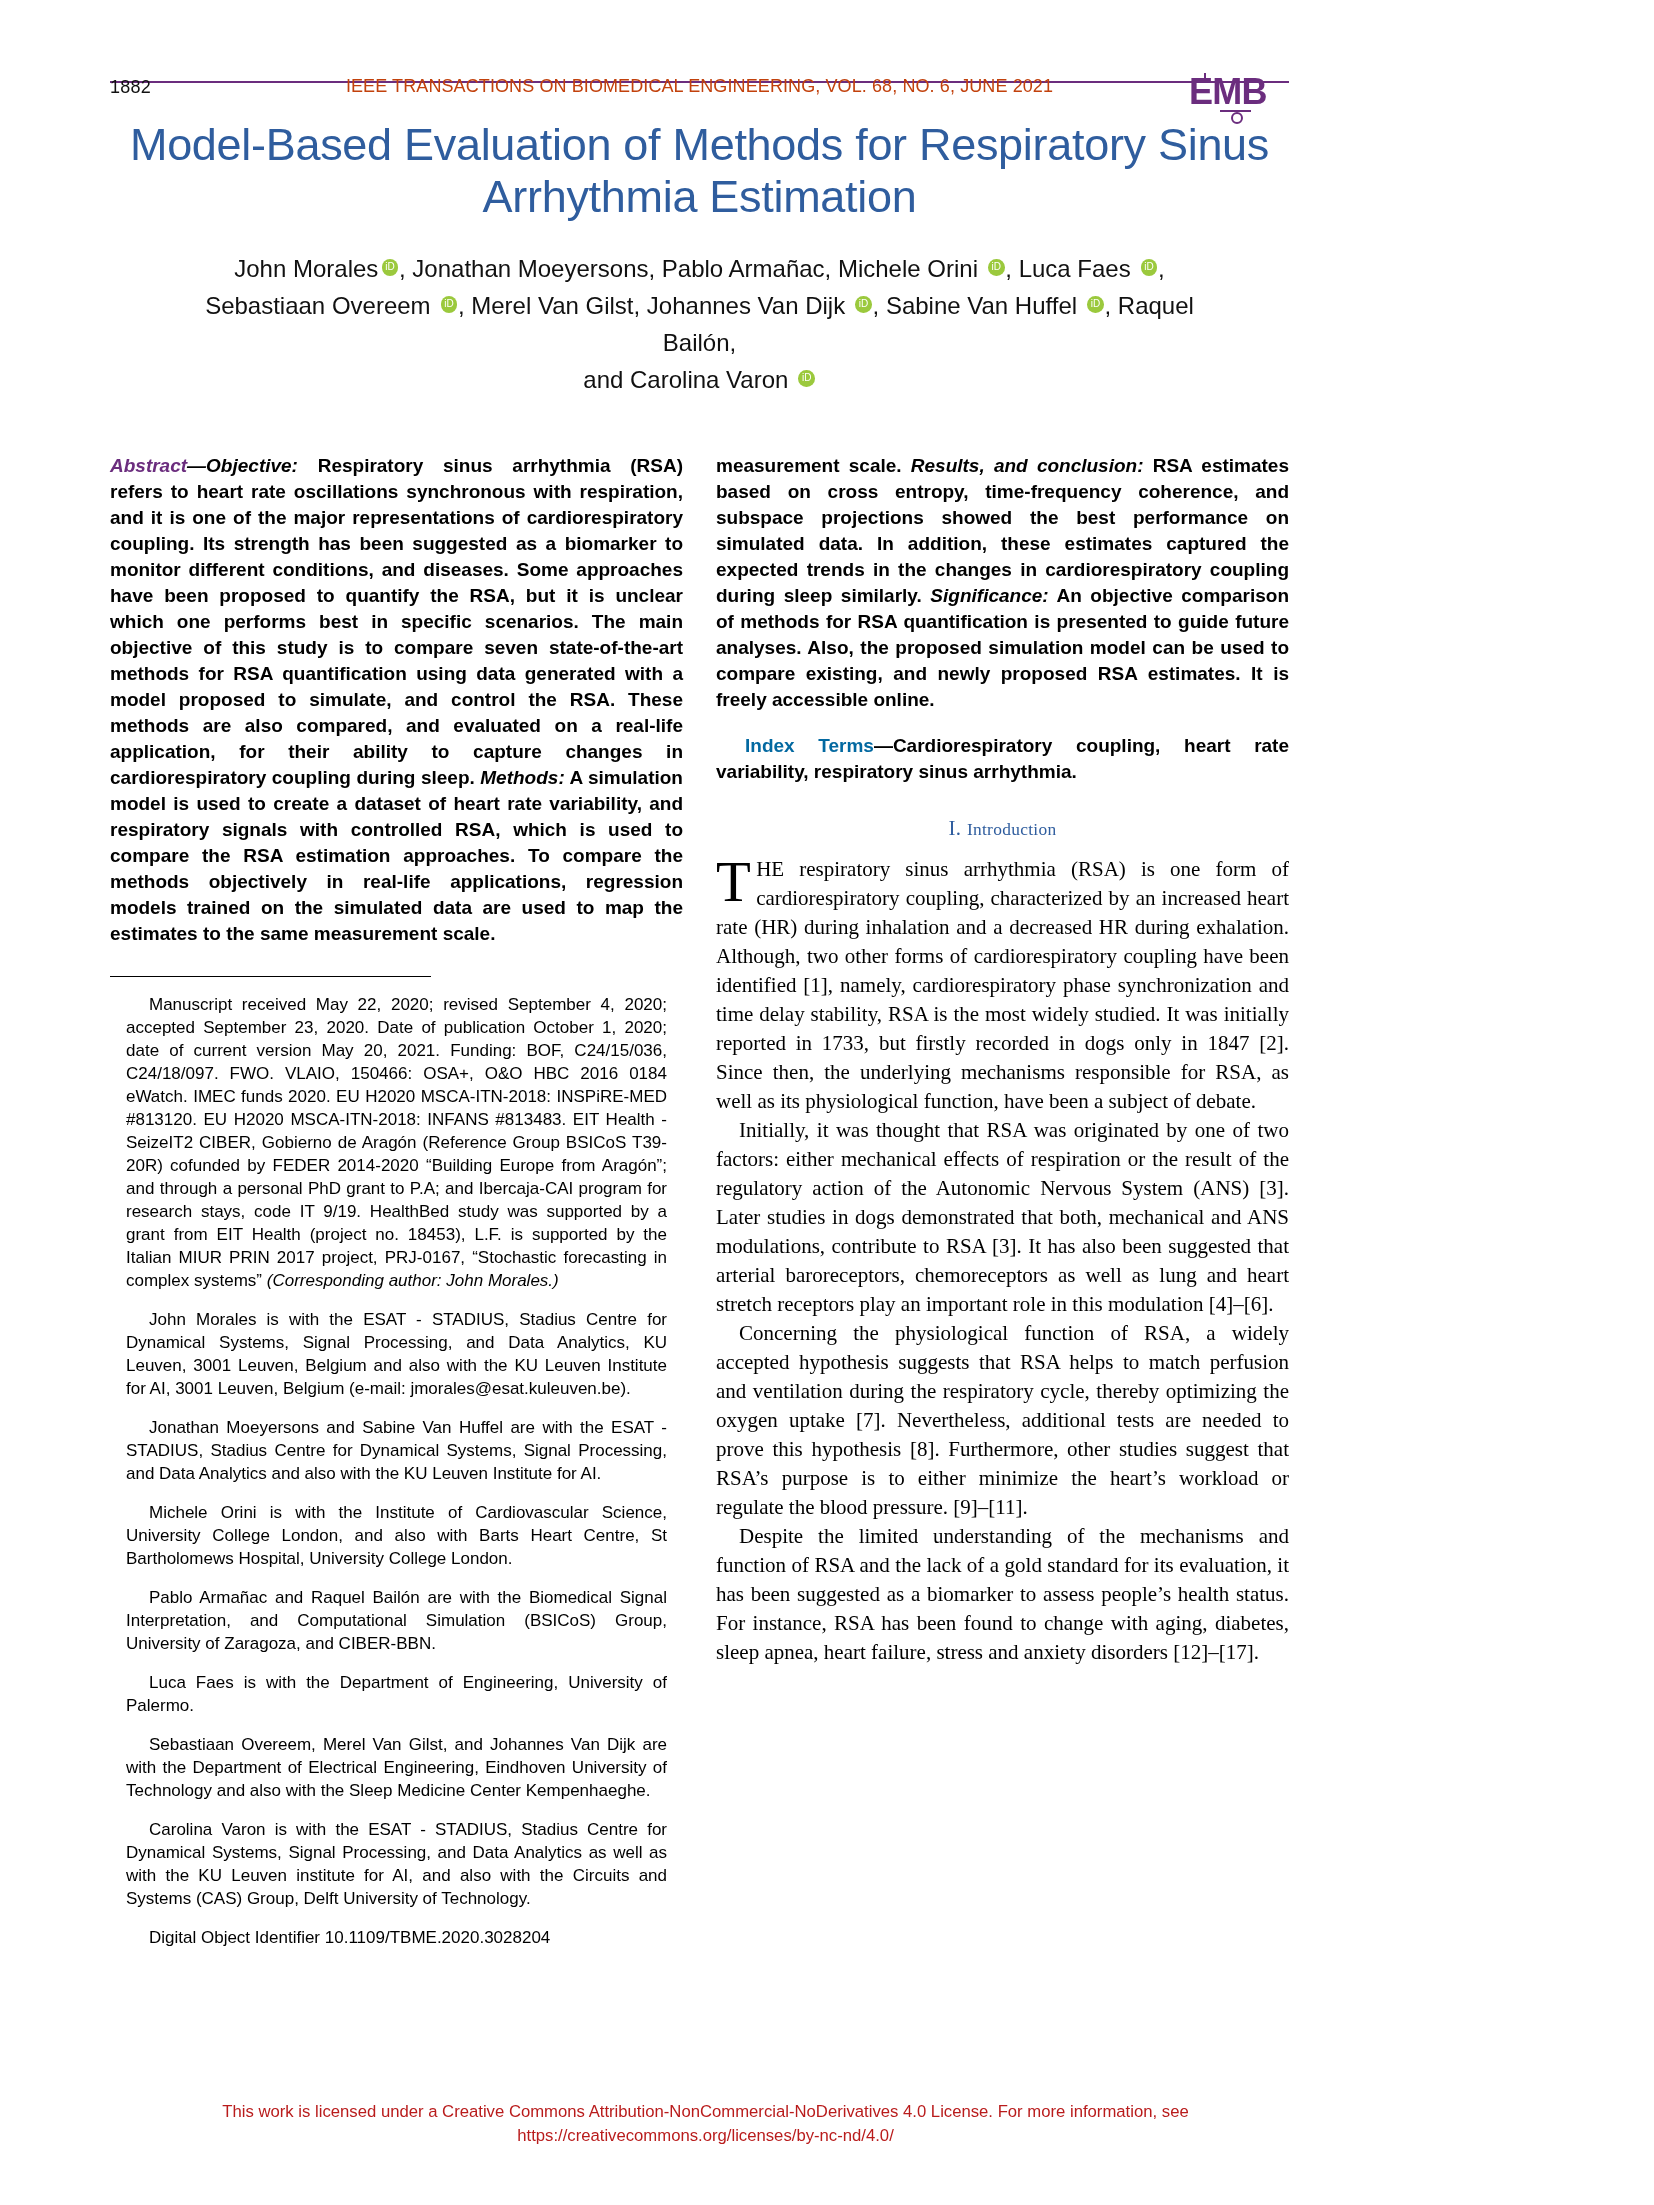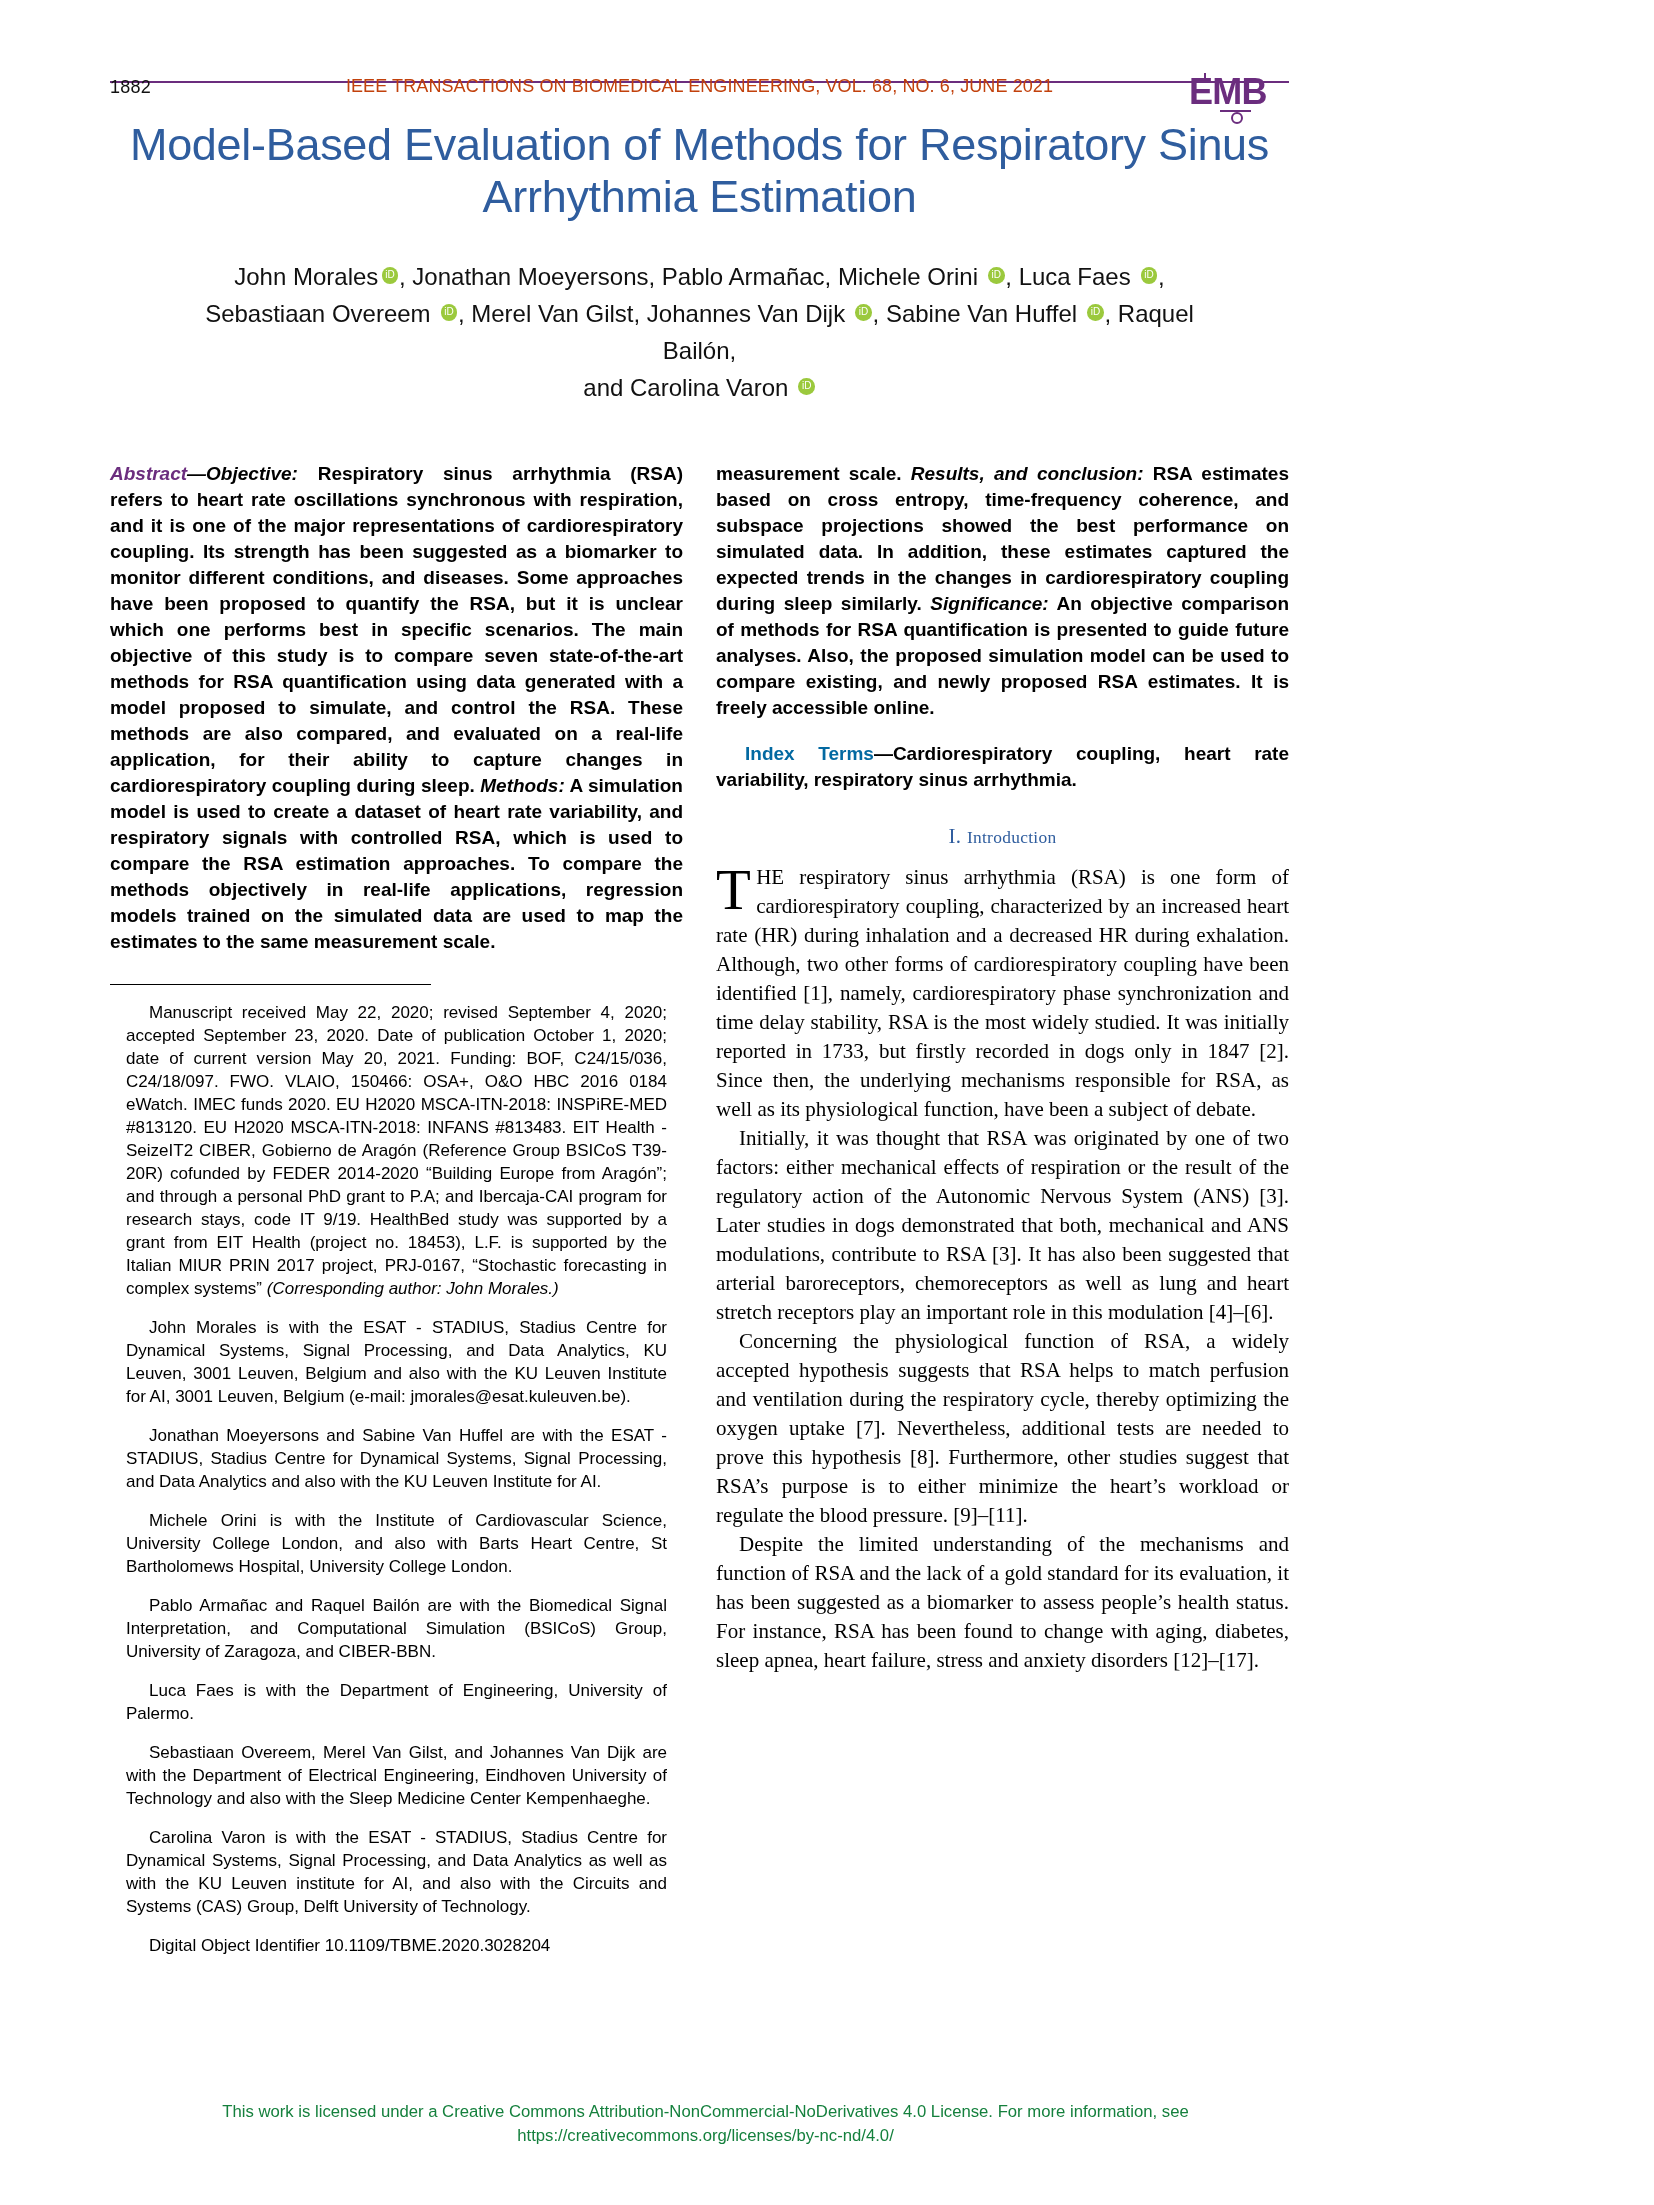--- a/index.html
+++ b/index.html
@@ -105,21 +105,21 @@
     font-weight: normal;
     letter-spacing: -0.3px;
     margin-top: 36px;
   }
   .authors {
     text-align: center;
     font-family: "Liberation Sans", sans-serif;
     font-size: 24px;
     line-height: 37px;
     color: #111;
-    margin-top: 35px;
+    margin-top: 27px;
     padding: 0 60px;
   }
   .orcid {
     display: inline-block;
     width: 16.7px; height: 16.7px;
     border-radius: 50%;
     background: #9bc93d;
     position: relative;
     vertical-align: 0.7px;
     margin: 0 0.7px 0 3.3px;
@@ -211,21 +211,21 @@
   
   .license {
     position: absolute;
     left: 122px;
     right: 110px;
     bottom: 57px;
     text-align: center;
     font-family: "Liberation Sans", sans-serif;
     font-size: 16.7px;
     line-height: 24px;
-    color: #15803d;
+    color: #b91c1c;
   }
 </style>
 </head>
 <body>
 
 <div class="page">
 
   <div class="runhead">
     <div class="runhead-page">1882</div>
     <div class="runhead-title">IEEE TRANSACTIONS ON BIOMEDICAL ENGINEERING, VOL. 68, NO. 6, JUNE 2021</div>

